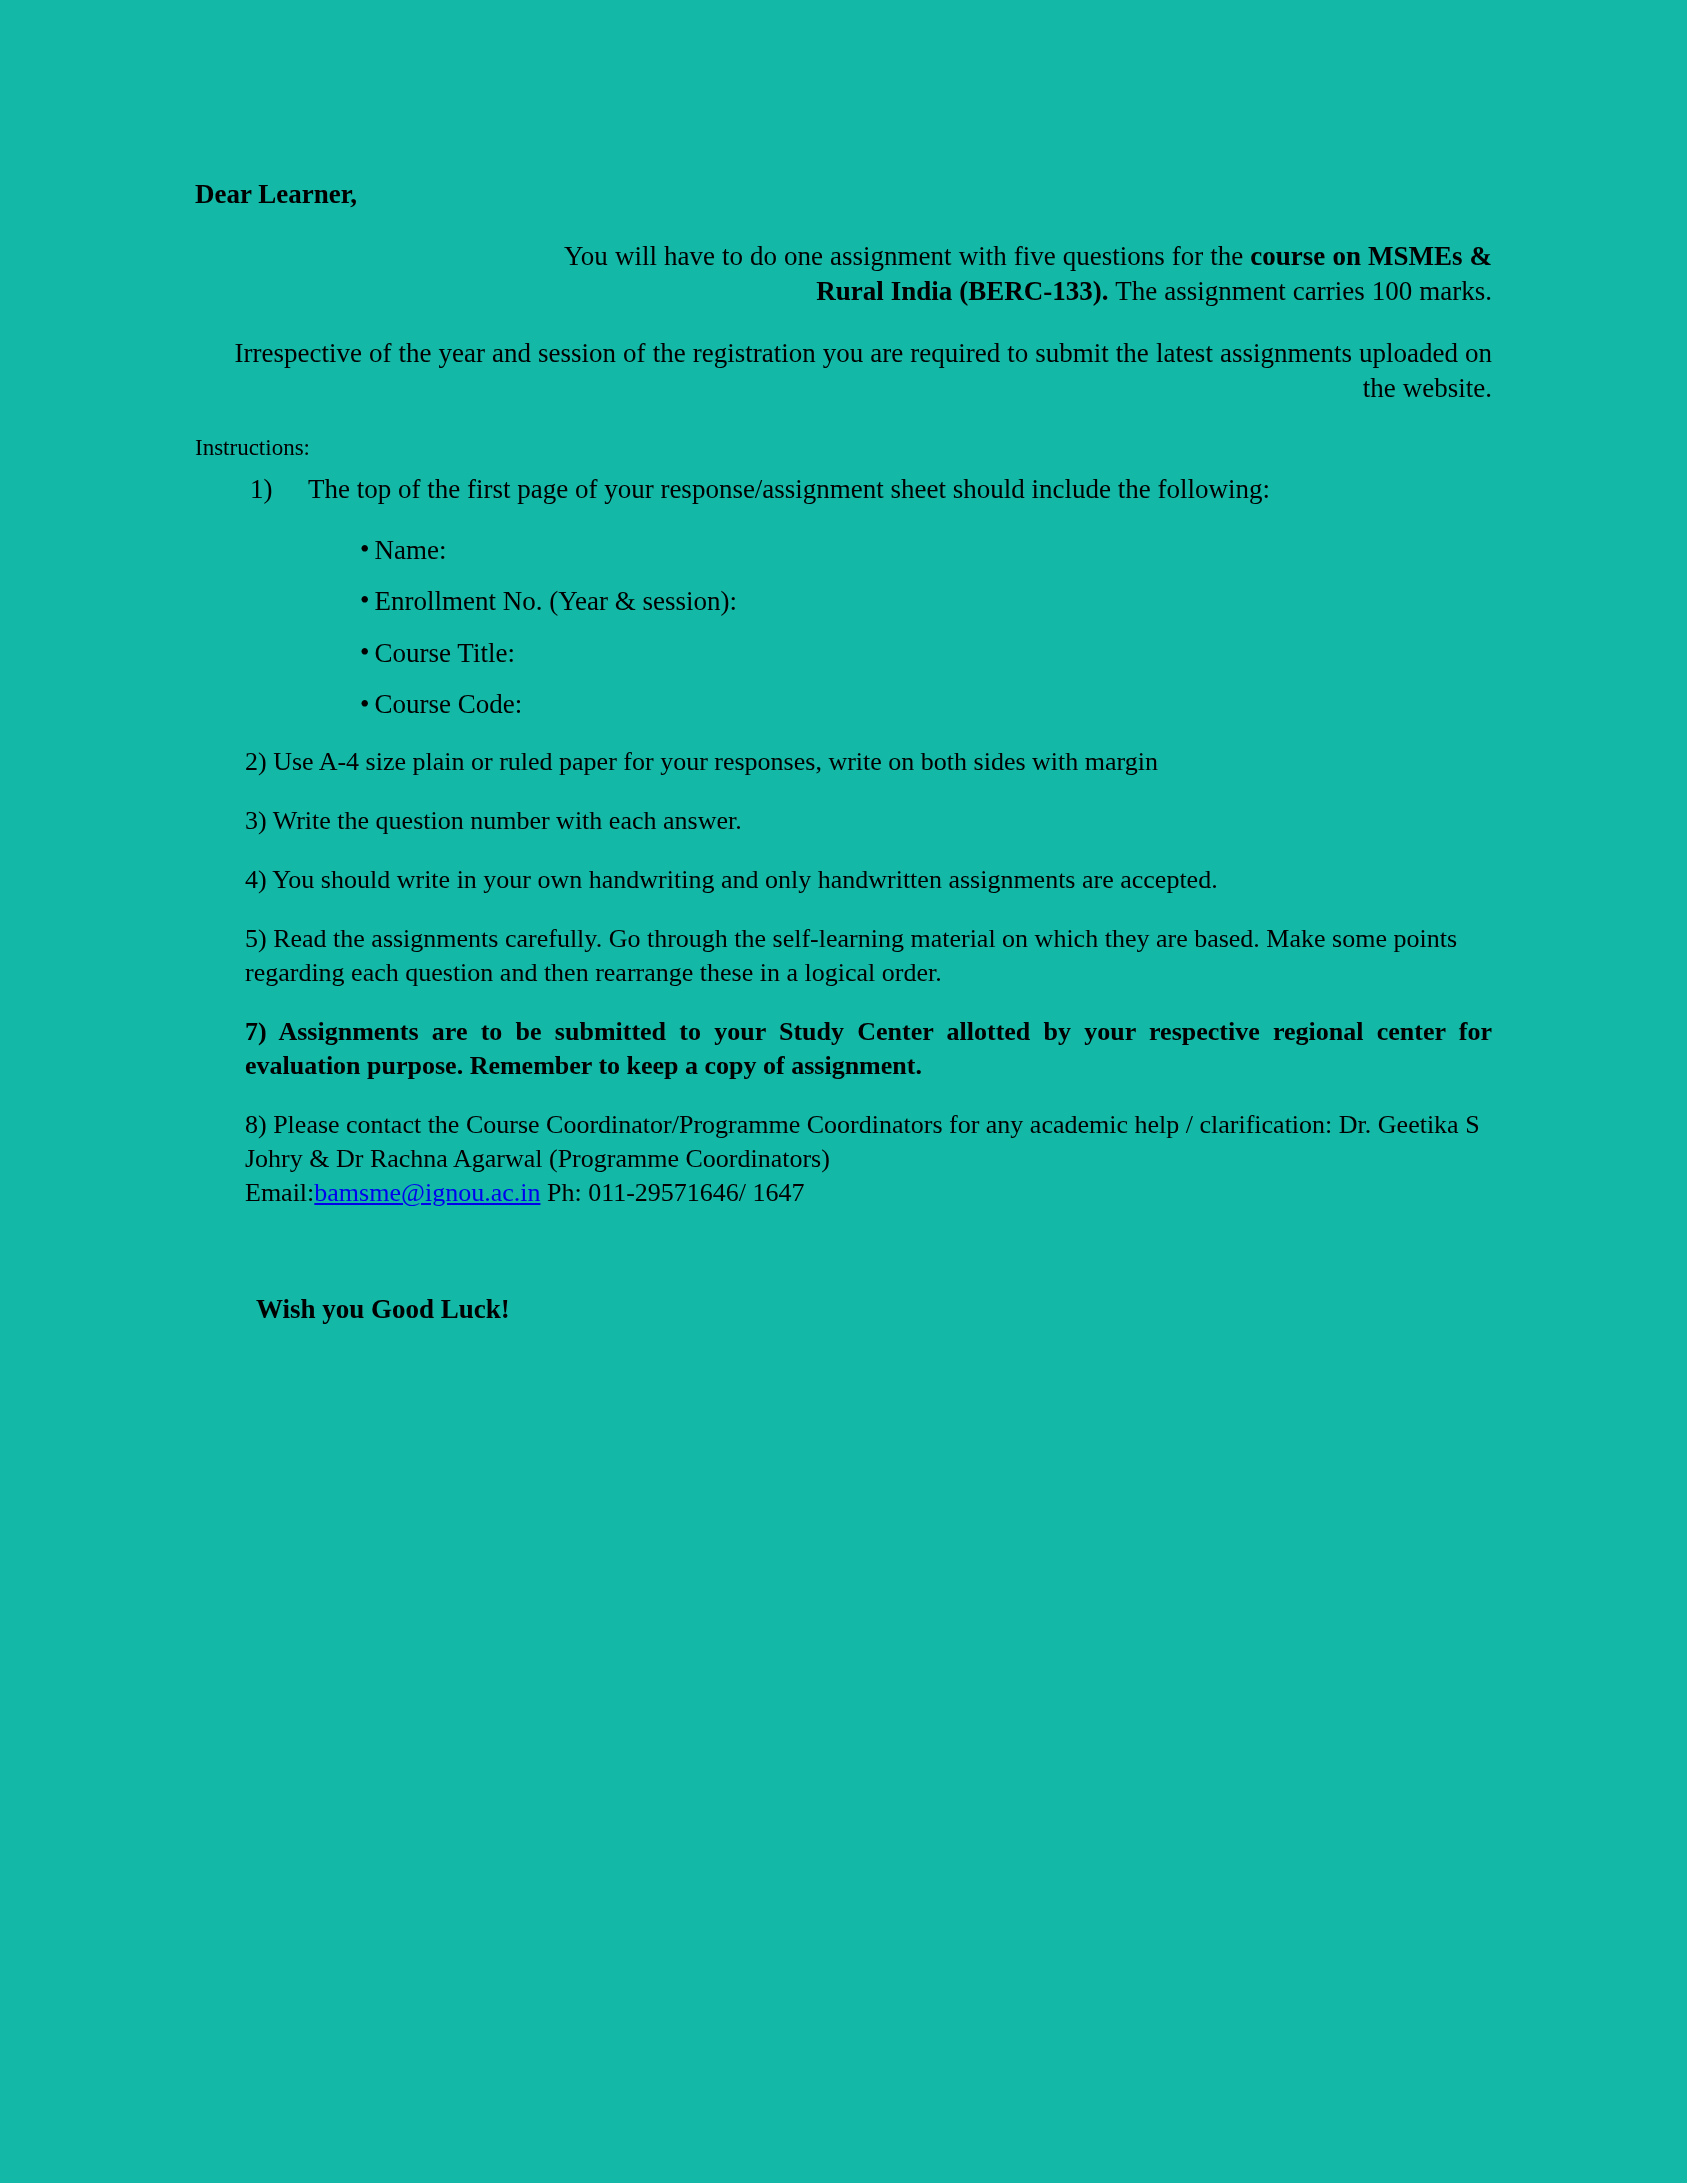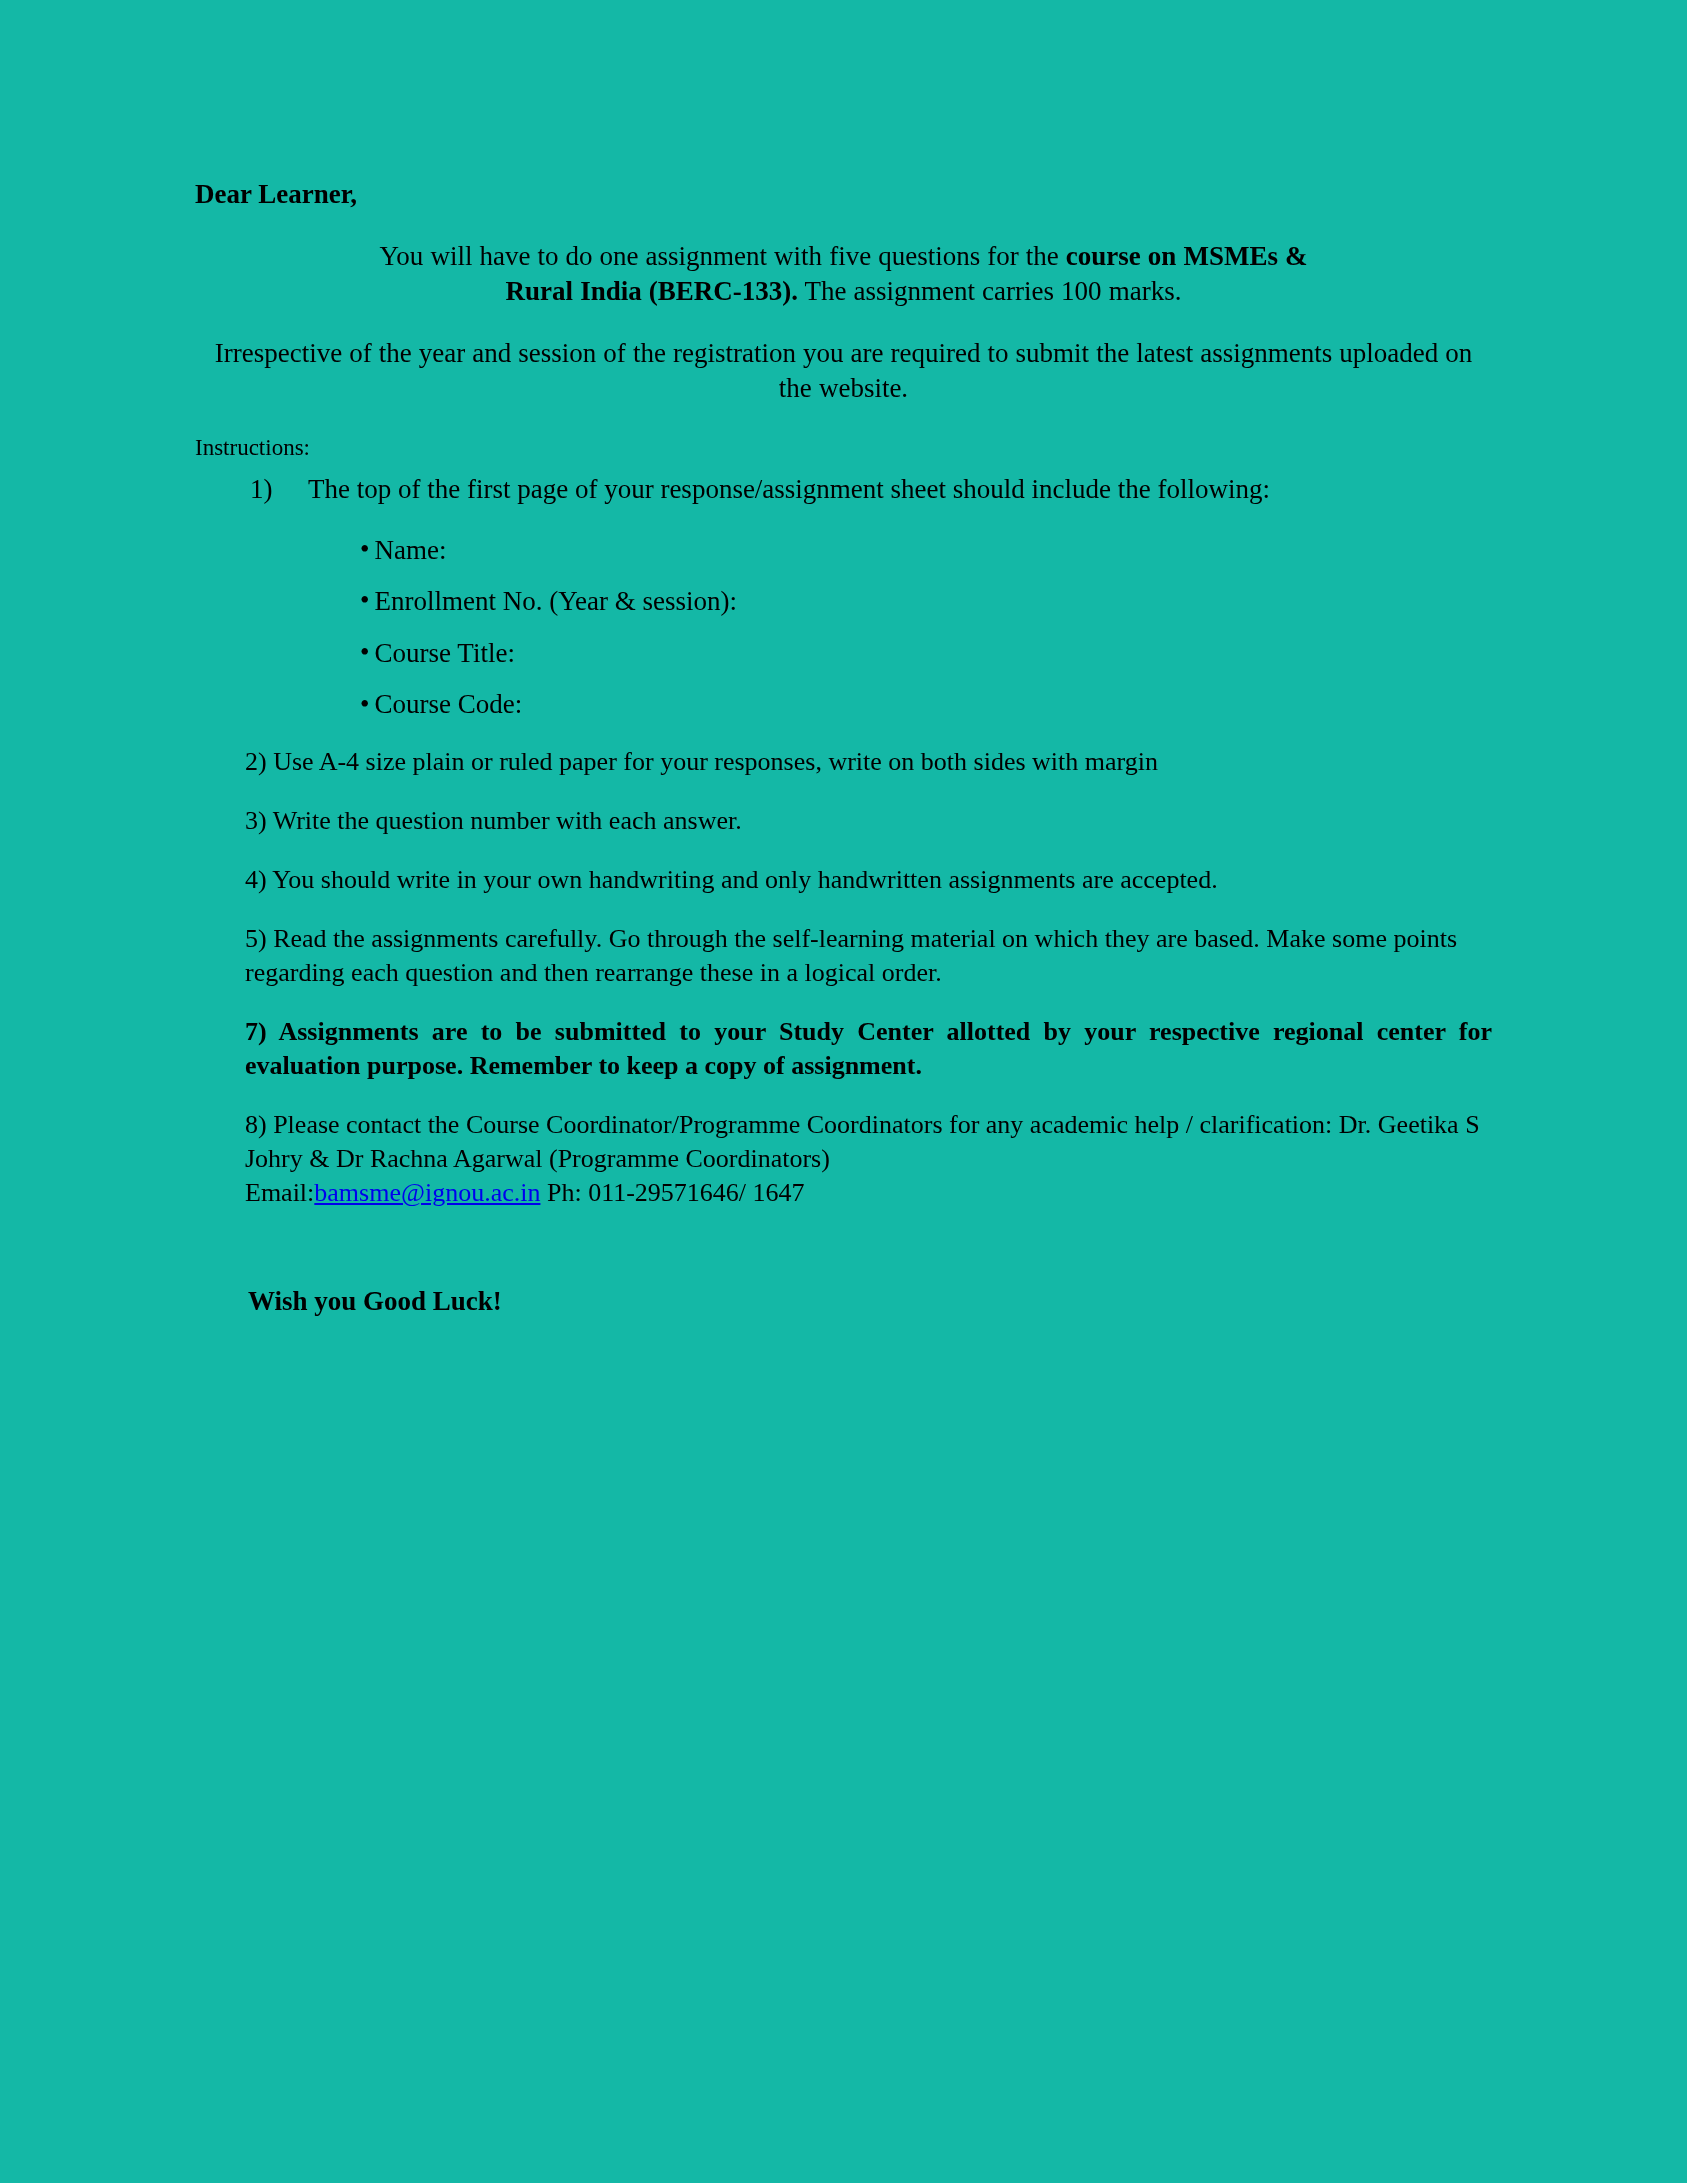--- a/index.html
+++ b/index.html
@@ -22,21 +22,21 @@
     left: 195px;
     top: 177px;
     width: 1297px;
   }
 
   
   .para {
     font-size: 27px;
     line-height: 1.31;
     margin: 0 0 26px 0;
-    text-align: center;
+    text-align: right;
     word-spacing: 0.3px;
   }
 
   .salutation {
     font-weight: bold;
     font-size: 27px;
     line-height: 1.3;
     margin: 0 0 27px 0;
   }
 
@@ -104,21 +104,21 @@
   
   a.maillink {
     color: #0000ee;
     text-decoration: underline;
   }
 
   .signoff {
     font-weight: bold;
     font-size: 27px;
     line-height: 1.3;
-    margin: 0;
+    margin: 8px;
     padding-left: 53px;
   }
   .spacer-before-signoff { height: 74px; }
 </style>
 </head>
 <body>
 
 <div class="page">
   <div class="content">
 

